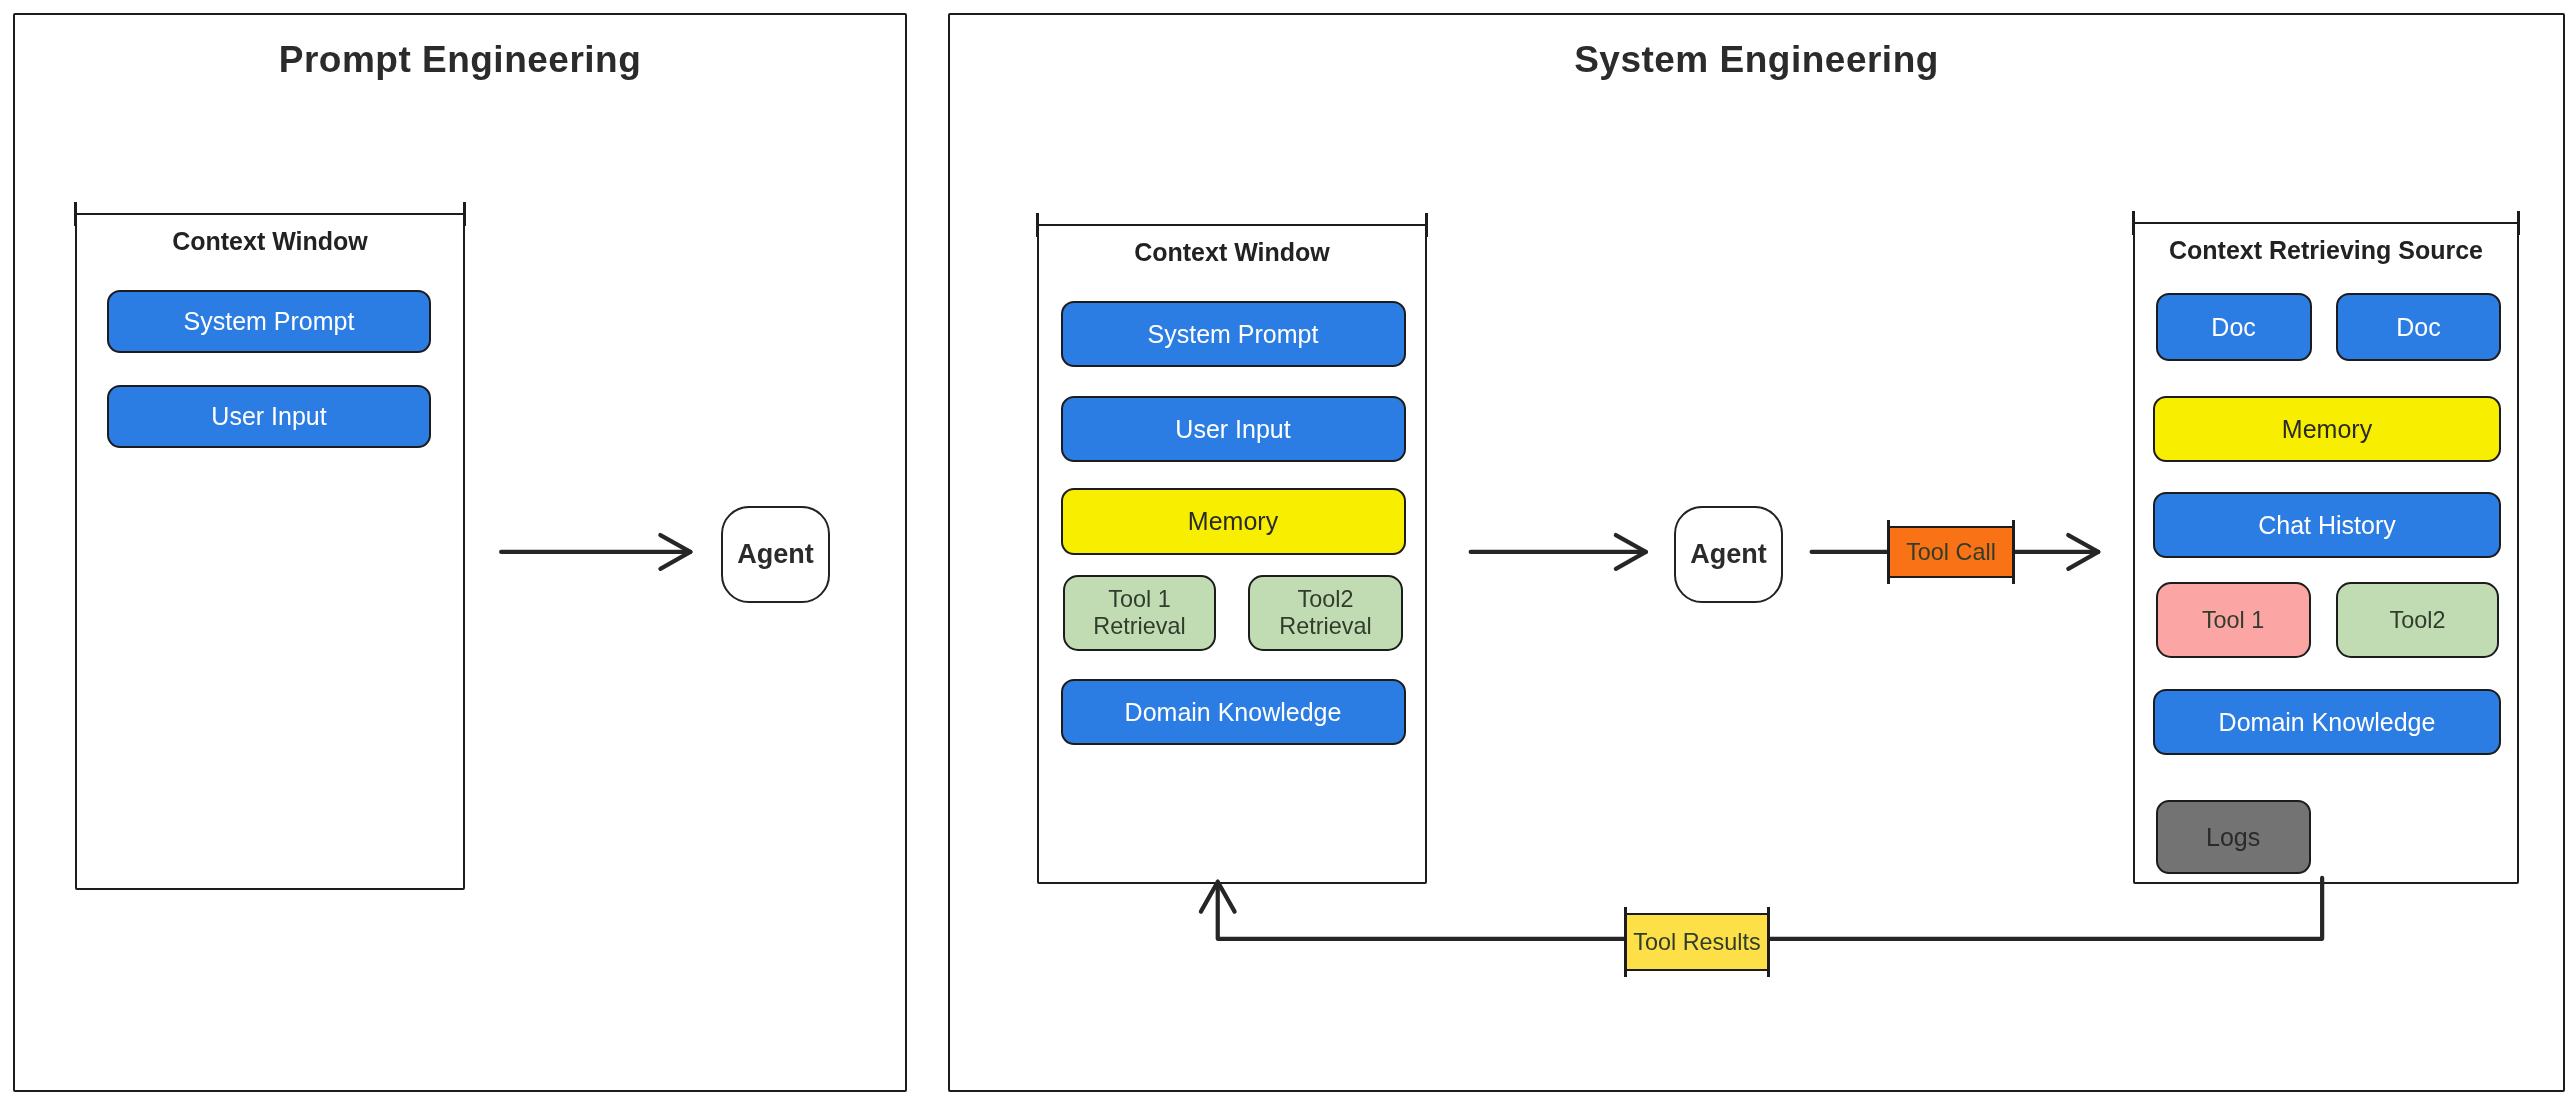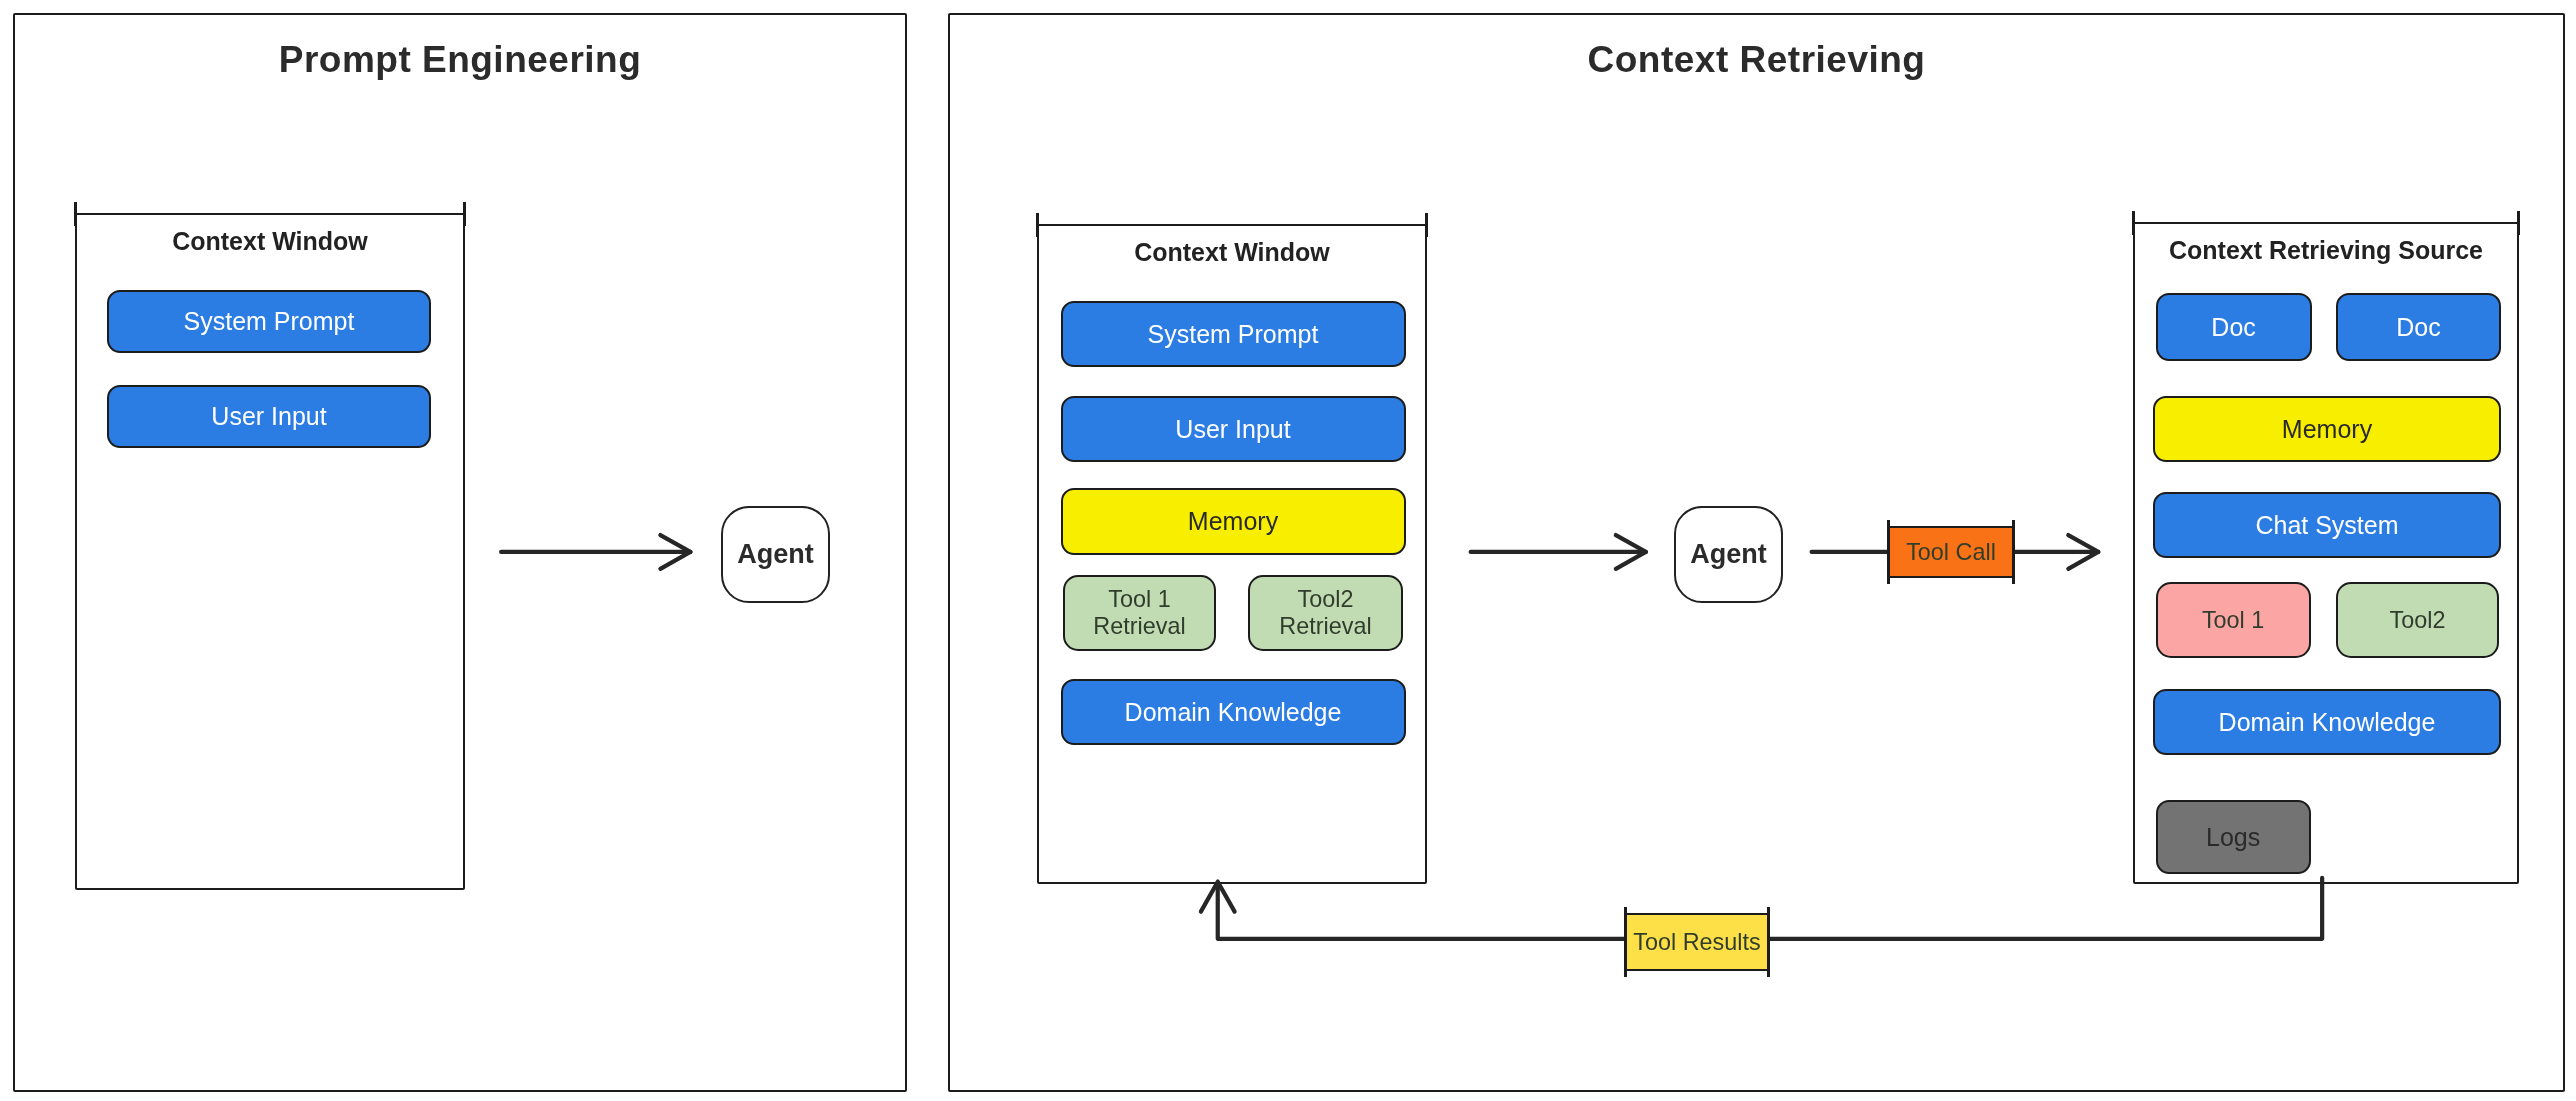--- a/index.html
+++ b/index.html
@@ -69,42 +69,42 @@
     <div class="sketch-box" style="left:60px;top:198px;width:386px;height:673px;">
       <div class="box-title">Context Window</div>
       <div class="pill t-white" style="left: 30px; top: 75px; width: 324px; height: 63px; background: rgb(43, 125, 227);">System Prompt</div>
       <div class="pill t-white" style="left: 30px; top: 170px; width: 324px; height: 63px; background: rgb(43, 125, 227);">User Input</div>
     </div>
 
     <div class="agent" style="left:706px;top:491px;width:105px;height:93px;">Agent</div>
   </div>
 
   <div class="panel" style="left:948px;top:13px;width:1613px;height:1075px;">
-    <div class="panel-title" style="top:24px;">Context Retrieving</div>
+    <div class="panel-title" style="top:24px;">System Engineering</div>
 
     <div class="sketch-box" style="left:87px;top:209px;width:386px;height:656px;">
       <div class="box-title">Context Window</div>
       <div class="pill t-white" style="left: 21.5px; top: 75px; width: 345px; height: 66px; background: rgb(43, 125, 227);">System Prompt</div>
       <div class="pill t-white" style="left: 21.5px; top: 170px; width: 345px; height: 66px; background: rgb(43, 125, 227);">User Input</div>
       <div class="pill t-black" style="left: 21.5px; top: 262px; width: 345px; height: 67px; background: rgb(248, 239, 0);">Memory</div>
       <div class="pill small t-dark" style="left: 24px; top: 349px; width: 153px; height: 76px; background: rgb(193, 219, 179);">Tool 1 Retrieval</div>
       <div class="pill small t-dark" style="left: 209px; top: 349px; width: 155px; height: 76px; background: rgb(193, 219, 179);">Tool2 Retrieval</div>
       <div class="pill t-white" style="left: 21.5px; top: 453px; width: 345px; height: 66px; background: rgb(43, 125, 227);">Domain Knowledge</div>
     </div>
 
     <div class="agent" style="left:724px;top:491px;width:105px;height:93px;">Agent</div>
 
     <div class="badge t-dark" style="left: 938px; top: 511px; width: 126px; height: 52px; background: #f97316;">Tool Call</div>
 
     <div class="sketch-box" style="left:1183px;top:207px;width:382px;height:658px;">
       <div class="box-title">Context Retrieving Source</div>
       <div class="pill t-white" style="left: 20.6px; top: 69px; width: 156px; height: 68px; background: rgb(43, 125, 227);">Doc</div>
       <div class="pill t-white" style="left: 201px; top: 69px; width: 165px; height: 68px; background: rgb(43, 125, 227);">Doc</div>
       <div class="pill t-black" style="left: 18px; top: 172px; width: 348px; height: 66px; background: rgb(248, 239, 0);">Memory</div>
-      <div class="pill t-white" style="left: 18px; top: 268px; width: 348px; height: 66px; background: rgb(43, 125, 227);">Chat System</div>
+      <div class="pill t-white" style="left: 18px; top: 268px; width: 348px; height: 66px; background: rgb(43, 125, 227);">Chat History</div>
       <div class="pill small t-dark" style="left: 20.6px; top: 358px; width: 155px; height: 76px; background: #fca5a5;">Tool 1</div>
       <div class="pill small t-dark" style="left: 201px; top: 358px; width: 163px; height: 76px; background: rgb(193, 219, 179);">Tool2</div>
       <div class="pill t-white" style="left: 18px; top: 465px; width: 348px; height: 66px; background: rgb(43, 125, 227);">Domain Knowledge</div>
       <div class="pill t-black" style="left: 20.6px; top: 576px; width: 155px; height: 74px; background: #737373;">Logs</div>
     </div>
 
     <div class="badge t-dark" style="left: 675px; top: 898px; width: 144px; height: 58px; background: #fde047;">Tool Results</div>
   </div>
 
 </div>

